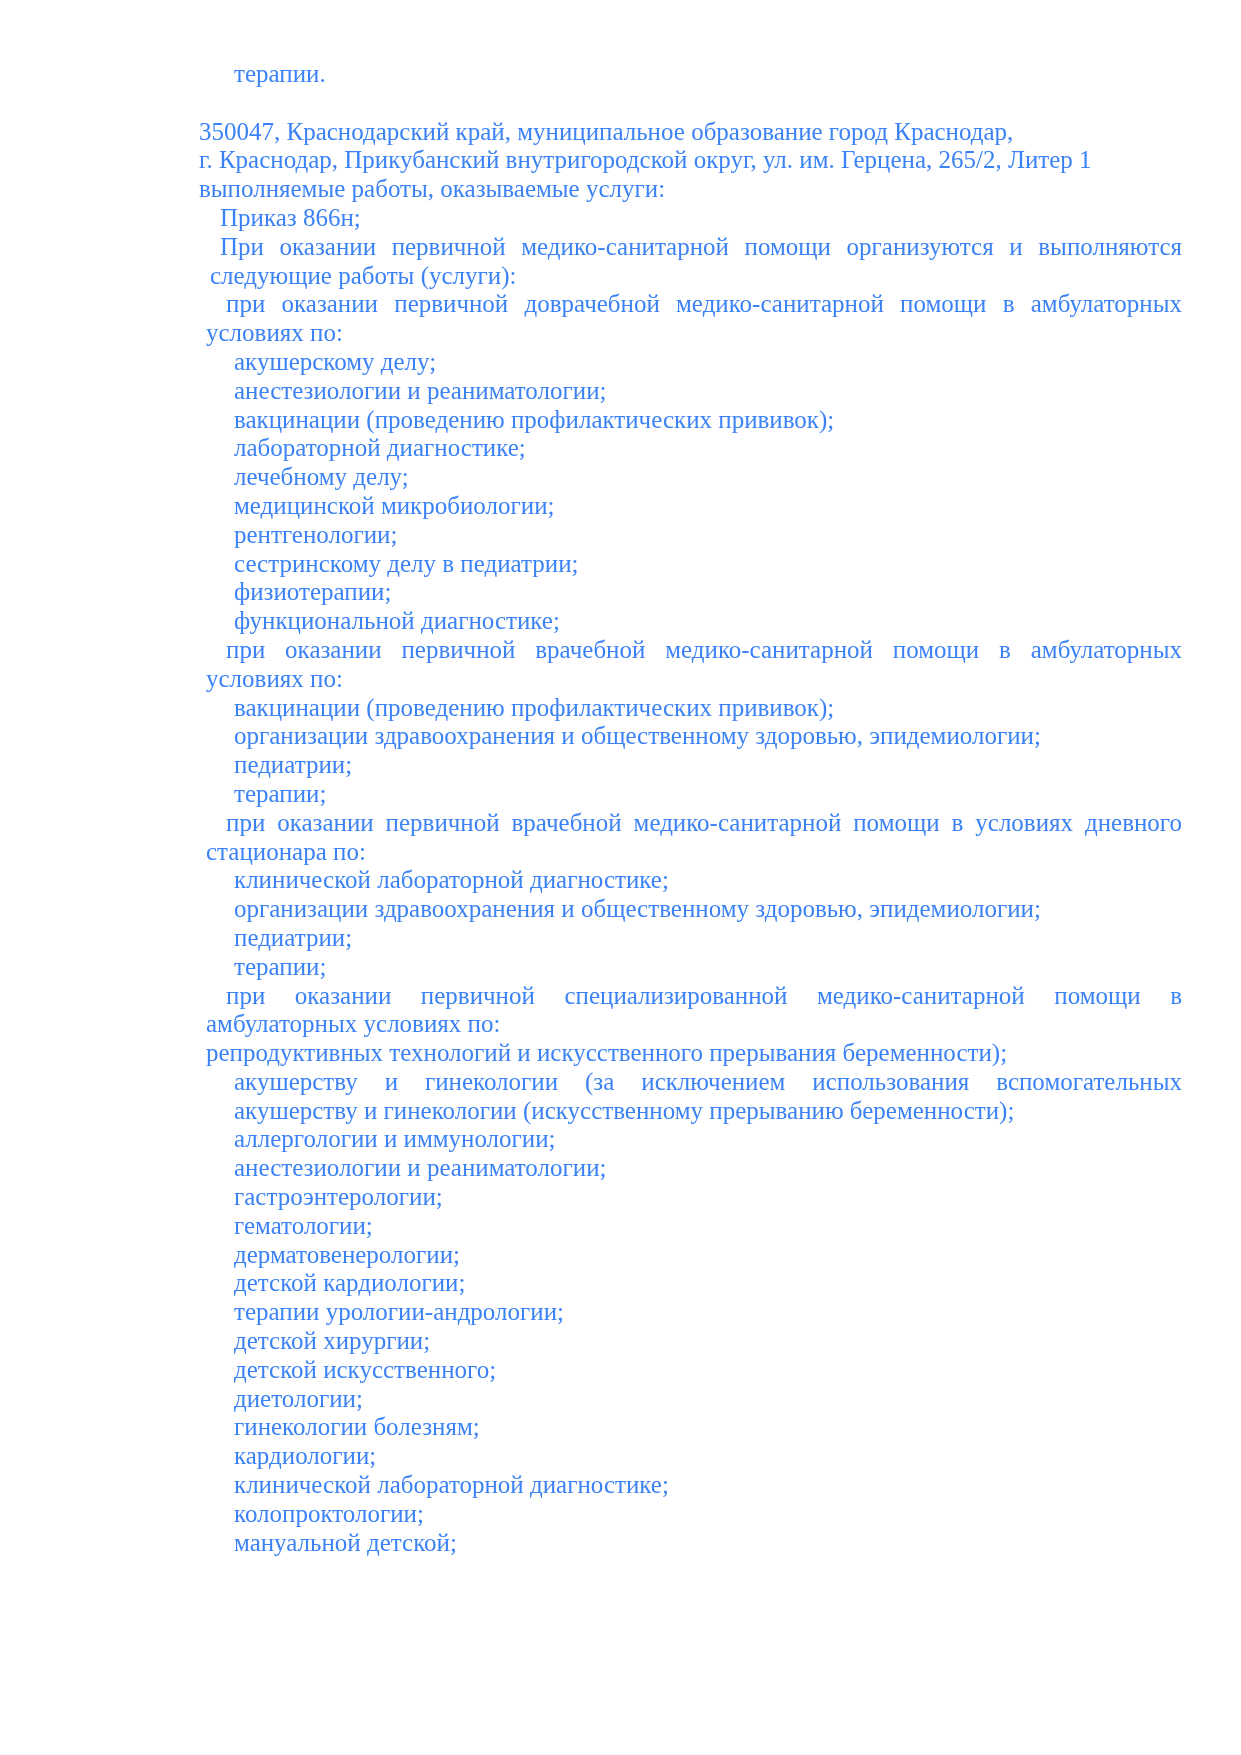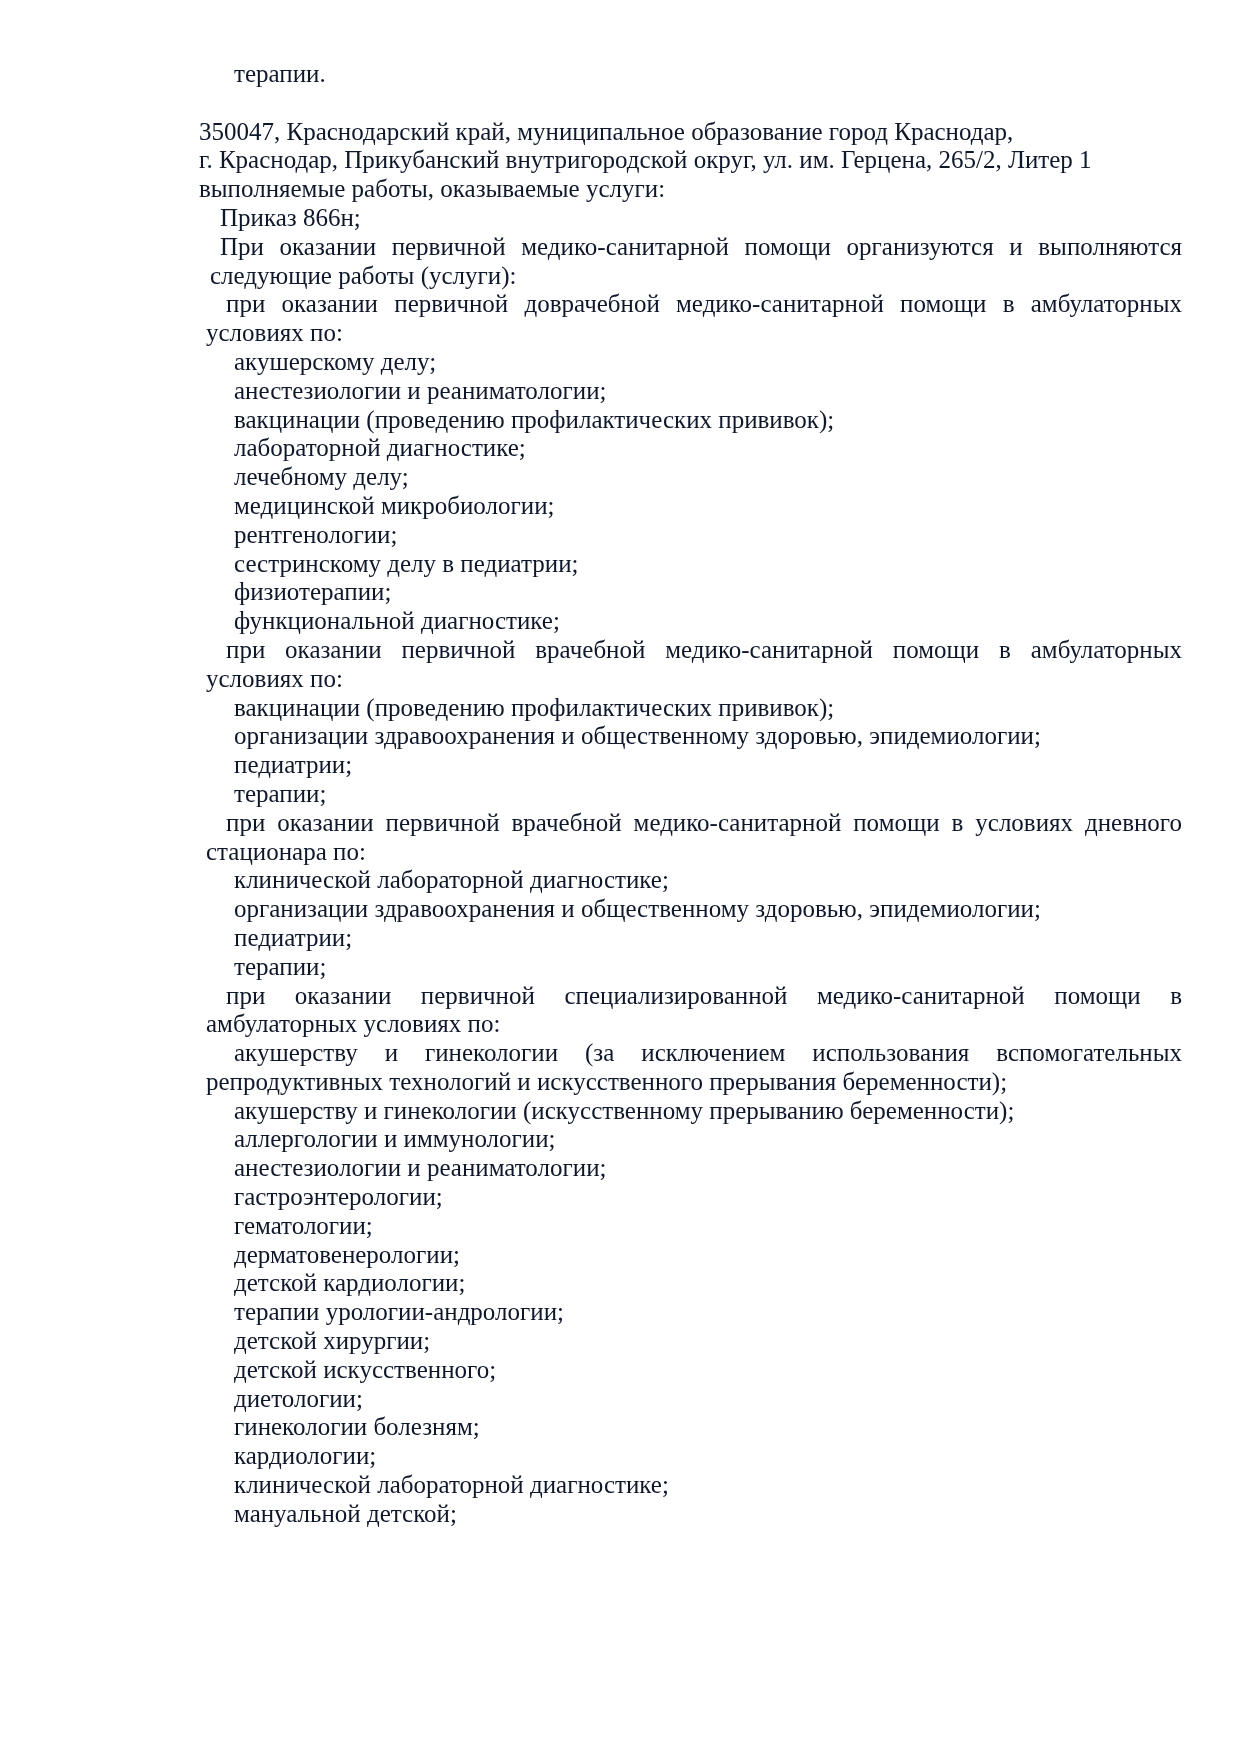--- a/index.html
+++ b/index.html
@@ -15,21 +15,21 @@
     overflow: hidden;
     box-sizing: border-box;
     padding-top: 60px;
     padding-left: 199px;
   }
   .lines {
     width: 983px; 
     font-family: "Liberation Serif", "DejaVu Serif", serif;
     font-size: 25px;
     line-height: 28.8px;
-    color: #0f172a;
+    color: #3b82f6;
     text-align: left;
   }
   .line {
     height: 28.8px;
     white-space: nowrap;
     overflow: visible;
   }
   .line.just {
     white-space: normal;
     text-align: justify;
@@ -76,31 +76,32 @@
       <div class="line ind-item">педиатрии;</div>
       <div class="line ind-item">терапии;</div>
       <div class="line ind-lvl2 just">при оказании первичной врачебной медико-санитарной помощи в условиях дневного</div>
       <div class="line ind-cont">стационара по:</div>
       <div class="line ind-item">клинической лабораторной диагностике;</div>
       <div class="line ind-item">организации здравоохранения и общественному здоровью, эпидемиологии;</div>
       <div class="line ind-item">педиатрии;</div>
       <div class="line ind-item">терапии;</div>
       <div class="line ind-lvl2 just">при оказании первичной специализированной медико-санитарной помощи в</div>
       <div class="line ind-cont">амбулаторных условиях по:</div>
+      <div class="line ind-cont">репродуктивных технологий и искусственного прерывания беременности);</div>
       <div class="line ind-item just">акушерству и гинекологии (за исключением использования вспомогательных</div>
-      <div class="line ind-cont">репродуктивных технологий и искусственного прерывания беременности);</div>
       <div class="line ind-item">акушерству и гинекологии (искусственному прерыванию беременности);</div>
       <div class="line ind-item">аллергологии и иммунологии;</div>
       <div class="line ind-item">анестезиологии и реаниматологии;</div>
       <div class="line ind-item">гастроэнтерологии;</div>
       <div class="line ind-item">гематологии;</div>
       <div class="line ind-item">дерматовенерологии;</div>
       <div class="line ind-item">детской кардиологии;</div>
       <div class="line ind-item">терапии урологии-андрологии;</div>
       <div class="line ind-item">детской хирургии;</div>
       <div class="line ind-item">детской искусственного;</div>
       <div class="line ind-item">диетологии;</div>
       <div class="line ind-item">гинекологии болезням;</div>
       <div class="line ind-item">кардиологии;</div>
       <div class="line ind-item">клинической лабораторной диагностике;</div>
+      <div class="line ind-item">колопроктологии;</div>
       <div class="line ind-item">мануальной детской;</div>
     </div>
 </div>
 
 </body></html>

